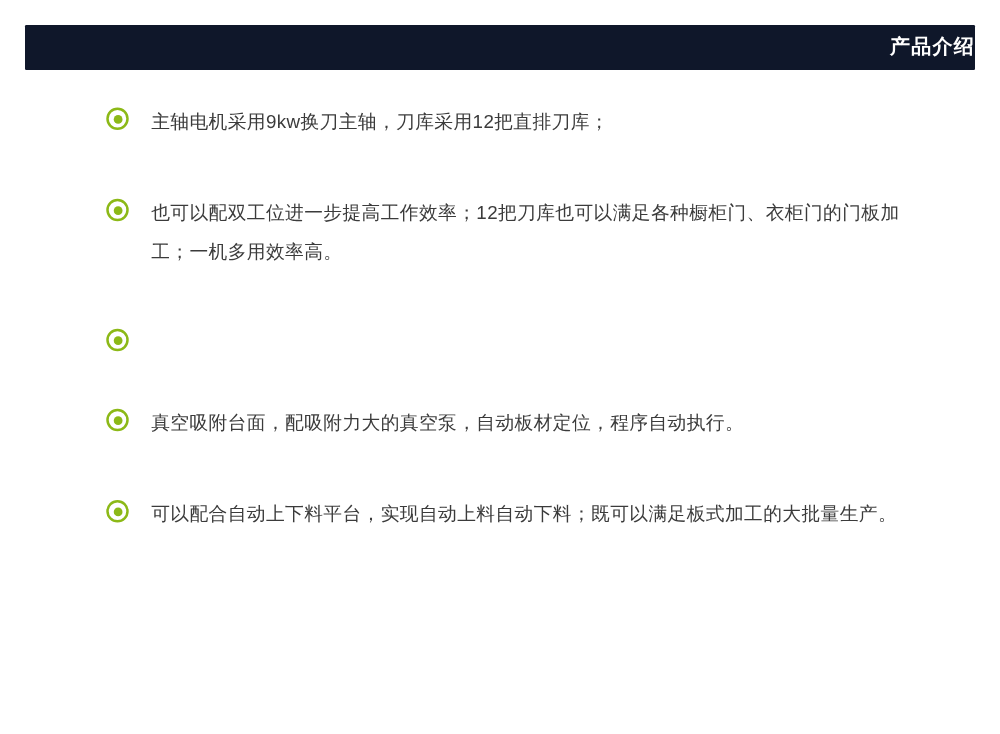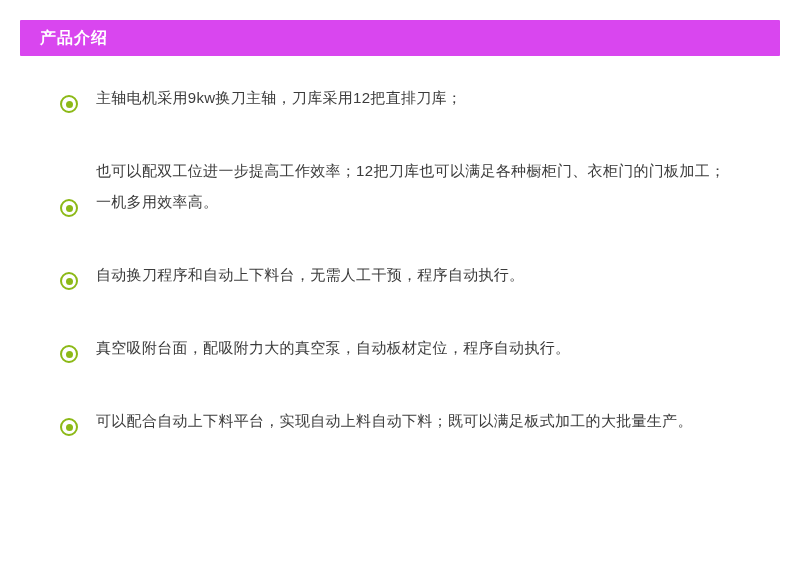--- a/index.html
+++ b/index.html
@@ -17,44 +17,46 @@
   .page {
     position: relative;
     width: 800px;
     height: 587px;
     box-sizing: border-box;
     padding: 0;
   }
   .section-header {
     margin: 20px 20px 0 20px;
     height: 36px;
-    background: #d946ef;
+    background: #0f172a;
     display: flex;
     align-items: center;
     border-radius: 1px;
+    justify-content: flex-end;
   }
   .section-header .title {
     color: #ffffff;
     font-size: 16px;
     font-weight: bold;
     letter-spacing: 1px;
     padding-left: 20px;
     line-height: 36px;
   }
   .feature-list {
     margin: 0;
     padding: 0;
     list-style: none;
     padding-top: 26px;
   }
   .feature-item {
     display: flex;
-    align-items: flex-end;
+    align-items: flex-start;
     padding: 0 56px 0 60px;
     margin-bottom: 42px;
+    margin-left: 25px;
   }
   .bullet-icon {
     flex: 0 0 auto;
     width: 18px;
     height: 18px;
     border-radius: 50%;
     border: 2px solid #8cb917;
     box-sizing: border-box;
     position: relative;
     margin-top: 4px;
@@ -93,21 +95,20 @@
     <li class="feature-item">
       <span class="bullet-icon"></span>
       <span class="feature-text">主轴电机采用9kw换刀主轴，刀库采用12把直排刀库；</span>
     </li>
     <li class="feature-item">
       <span class="bullet-icon"></span>
       <span class="feature-text">也可以配双工位进一步提高工作效率；12把刀库也可以满足各种橱柜门、衣柜门的门板加工；一机多用效率高。</span>
     </li>
     <li class="feature-item">
       <span class="bullet-icon"></span>
-      <span class="feature-text">自动换刀程序和自动上下料台，无需人工干预，程序自动执行。</span>
     </li>
     <li class="feature-item">
       <span class="bullet-icon"></span>
       <span class="feature-text">真空吸附台面，配吸附力大的真空泵，自动板材定位，程序自动执行。</span>
     </li>
     <li class="feature-item">
       <span class="bullet-icon"></span>
       <span class="feature-text">可以配合自动上下料平台，实现自动上料自动下料；既可以满足板式加工的大批量生产。</span>
     </li>
   </ul>

